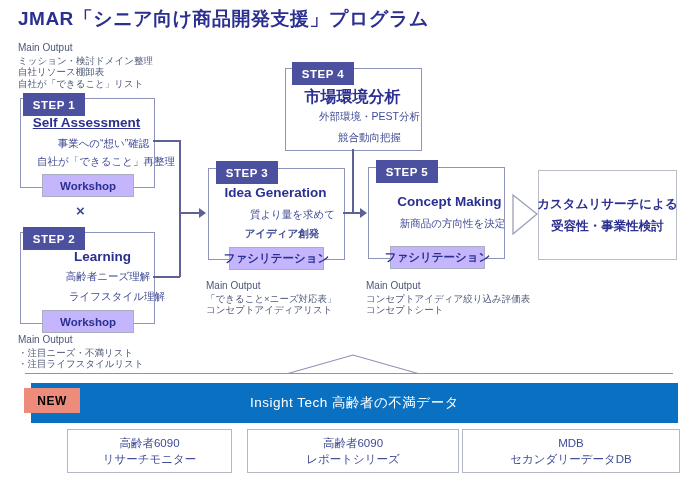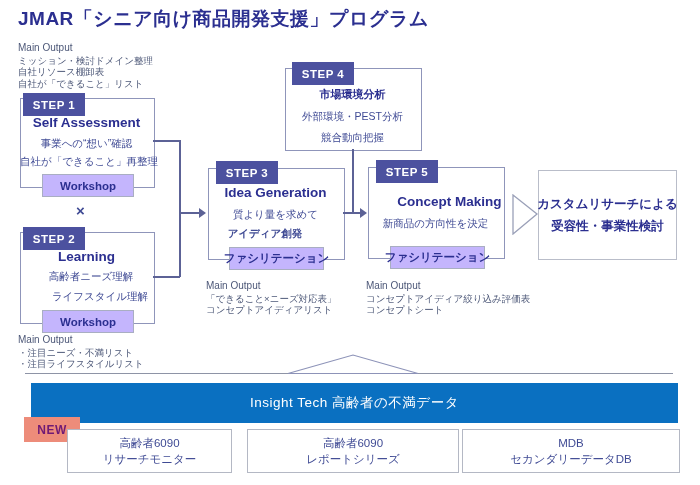--- a/index.html
+++ b/index.html
@@ -6,79 +6,79 @@
   body{font-family:"Liberation Sans","DejaVu Sans",sans-serif;}
   #stage{position:relative;width:700px;height:485px;background:#ffffff;overflow:hidden;}
   .abs{position:absolute;}
   .page-title{left:18px;top:6px;font-size:19px;font-weight:bold;color:#2b2f90;letter-spacing:.5px;white-space:nowrap;}
   .mo{color:#4d5878;line-height:11.5px;white-space:nowrap;}
   .mo .mo-head{font-size:10px;margin-bottom:1px;}
   .mo .mo-line{font-size:9.5px;}
   .step-box{background:#fff;border:1.5px solid #8f95ba;}
   .badge{background:#4c519f;color:#fff;font-weight:bold;font-size:11.5px;display:flex;align-items:center;justify-content:center;letter-spacing:.5px;}
   .step-title{color:#2b2f90;font-weight:bold;text-align:center;white-space:nowrap;}
-  .step-line{color:#3f4a94;font-size:10.5px;text-align:center;white-space:nowrap;}
+  .step-line{color:#3f4a94;font-size:10.5px;text-align:center;white-space:nowrap;padding-left:17px;}
   .btn{background:#c4b5fd;border:1.5px solid #a9aec2;color:#2b2f90;font-weight:bold;font-size:11.5px;display:flex;align-items:center;justify-content:center;white-space:nowrap;}
   .cline{background:#5c6296;}
   .ahead{width:0;height:0;border-top:5px solid transparent;border-bottom:5px solid transparent;border-left:7px solid #5c6296;}
   .mult{color:#3f4a94;font-size:15px;font-weight:bold;}
   .final-box{background:#fff;border:1.5px solid #b9bdc9;display:flex;flex-direction:column;align-items:center;justify-content:center;}
   .final-box div{color:#2b2f90;font-weight:bold;font-size:12.5px;line-height:22px;white-space:nowrap;}
   .sep{background:#8e94a6;}
   .banner{background:#0a70c1;display:flex;align-items:center;justify-content:center;}
   .banner-label{color:#fff;font-size:13.5px;letter-spacing:.5px;white-space:nowrap;}
-  .new-badge{background:#ed8c7a;color:#701a75;font-weight:bold;font-size:12px;display:flex;align-items:center;justify-content:center;letter-spacing:.5px;margin-top:29px;}
+  .new-badge{background:#ed8c7a;color:#000000;font-weight:bold;font-size:12px;display:flex;align-items:center;justify-content:center;letter-spacing:.5px;}
   .ds-box{background:#fff;border:1px solid #b4b8c4;display:flex;flex-direction:column;align-items:center;justify-content:center;}
   .ds-box div{color:#3f4a94;font-size:11.5px;line-height:16px;white-space:nowrap;}
 </style>
 </head>
 <body>
 
 <div id="stage">
 
   <div class="abs page-title">JMAR「シニア向け商品開発支援」プログラム</div>
 
   <div class="abs mo" style="left:18px;top:42px;">
     <div class="mo-head">Main Output</div>
     <div class="mo-line">ミッション・検討ドメイン整理</div>
     <div class="mo-line">自社リソース棚卸表</div>
     <div class="mo-line">自社が「できること」リスト</div>
   </div>
 
   <div class="abs step-box" style="left:20px;top:98px;width:133px;height:88px;"></div>
   <div class="abs badge" style="left:23px;top:93px;width:62px;height:23px;">STEP 1</div>
-  <div class="abs step-title" style="left:20px;top:115px;width:133px;font-size:13.5px;">Self Assessment</div>
+  <div class="abs step-title" style="left:20px;top:115px;width:133px;font-size:13.5px;text-decoration:underline;">Self Assessment</div>
   <div class="abs step-line" style="left:20px;top:137px;width:133px;">事業への“想い”確認</div>
   <div class="abs step-line" style="left:20px;top:155px;width:133px;">自社が「できること」再整理</div>
   <div class="abs btn" style="left:42px;top:174px;width:90px;height:21px;">Workshop</div>
 
   <div class="abs mult" style="left:76px;top:202px;">×</div>
 
   <div class="abs step-box" style="left:20px;top:232px;width:133px;height:90px;"></div>
   <div class="abs badge" style="left:23px;top:227px;width:62px;height:23px;">STEP 2</div>
-  <div class="abs step-title" style="left:20px;top:249px;width:133px;font-size:13.5px;">Learning</div>
+  <div class="abs step-title" style="left:20px;top:249px;width:133px;font-size:13.5px;padding-left:16px;">Learning</div>
   <div class="abs step-line" style="left:20px;top:270px;width:142px;">高齢者ニーズ理解</div>
   <div class="abs step-line" style="left:20px;top:290px;width:160px;">ライフスタイル理解</div>
   <div class="abs btn" style="left:42px;top:310px;width:90px;height:21px;">Workshop</div>
 
   <div class="abs mo" style="left:18px;top:334px;">
     <div class="mo-head">Main Output</div>
     <div class="mo-line">・注目ニーズ・不満リスト</div>
     <div class="mo-line">・注目ライフスタイルリスト</div>
   </div>
 
   <div class="abs cline" style="left:153px;top:140px;width:27px;height:1.5px;"></div>
   <div class="abs cline" style="left:153px;top:276px;width:27px;height:1.5px;"></div>
   <div class="abs cline" style="left:179px;top:140px;width:1.5px;height:137px;"></div>
   <div class="abs cline" style="left:179px;top:212px;width:21px;height:1.5px;"></div>
   <div class="abs ahead" style="left:199px;top:208px;"></div>
 
   <div class="abs step-box" style="left:285px;top:68px;width:135px;height:81px;"></div>
   <div class="abs badge" style="left:292px;top:62px;width:62px;height:23px;">STEP 4</div>
-  <div class="abs step-title" style="left:285px;top:87px;width:135px;font-size:11px;">市場環境分析</div>
+  <div class="abs step-title" style="left:285px;top:87px;width:135px;font-size:16px;">市場環境分析</div>
   <div class="abs step-line" style="left:285px;top:110px;width:135px;">外部環境・PEST分析</div>
   <div class="abs step-line" style="left:285px;top:131px;width:135px;">競合動向把握</div>
 
   <div class="abs step-box" style="left:208px;top:168px;width:135px;height:90px;"></div>
   <div class="abs badge" style="left:216px;top:161px;width:62px;height:23px;">STEP 3</div>
   <div class="abs step-title" style="left:208px;top:185px;width:135px;font-size:13.5px;">Idea Generation</div>
   <div class="abs step-line" style="left:208px;top:208px;width:135px;">質より量を求めて</div>
   <div class="abs step-line" style="left:208px;top:227px;width:114px;font-weight:bold;">アイディア創発</div>
   <div class="abs btn" style="left:229px;top:247px;width:93px;height:21px;">ファシリテーション</div>
 

